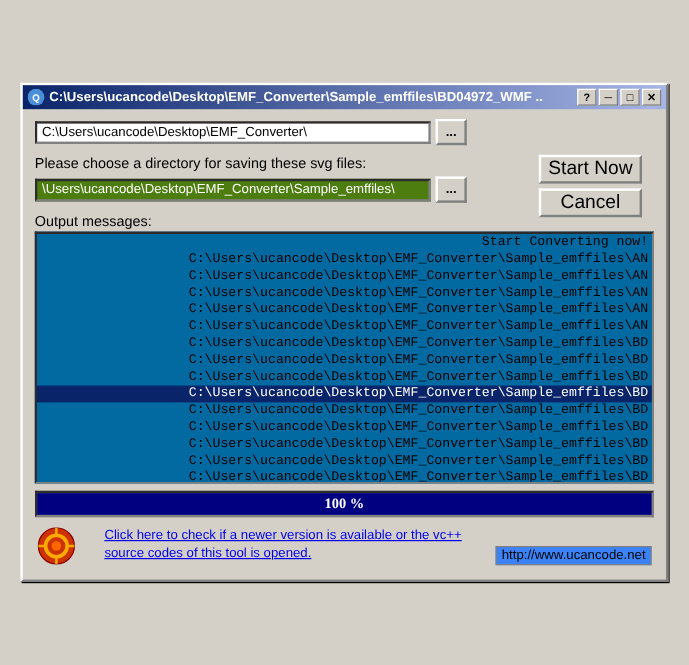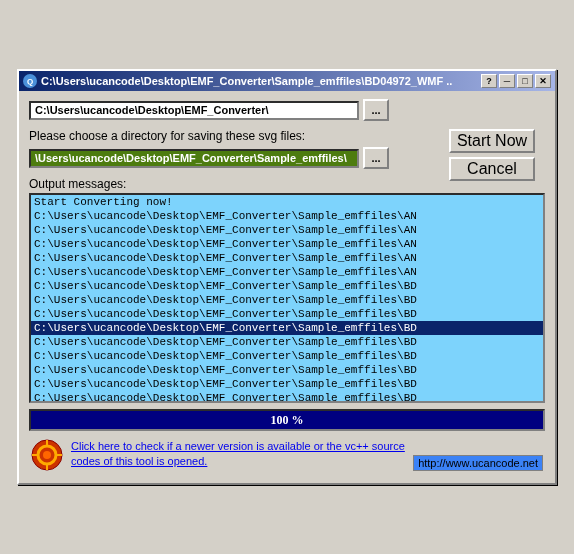--- a/index.html
+++ b/index.html
@@ -109,21 +109,20 @@
       flex: 1;
       height: 19px;
       border: 2px inset #808080;
       background: white;
       padding: 1px 4px;
       font-size: 11px;
       font-family: inherit;
       color: #000;
       overflow: hidden;
       white-space: nowrap;
-      font-weight: bold;
     }
 
     .browse-btn {
       width: 26px;
       height: 22px;
       background: #d4d0c8;
       border: 2px solid;
       border-top-color: #fff;
       border-left-color: #fff;
       border-bottom-color: #808080;
@@ -165,26 +164,27 @@
     .output-label {
       font-size: 12px;
       margin-bottom: 2px;
       display: block;
     }
 
     .output-area {
       width: 100%;
       height: 210px;
       border: 2px inset #808080;
-      background: #7dd3fc;
+      background: #0369a1;
       overflow-y: auto;
       overflow-x: hidden;
       font-size: 11px;
       font-family: 'Courier New', monospace;
       margin-bottom: 6px;
+      text-align: right;
     }
 
     .output-line {
       padding: 1px 3px;
       white-space: nowrap;
       overflow: hidden;
       text-overflow: ellipsis;
       color: #000;
     }
 
@@ -217,21 +217,21 @@
       transform: translate(-50%, -50%);
       color: white;
       font-size: 12px;
       font-weight: bold;
       font-family: Liberation Serif, serif;
     }
 
     .footer {
       display: flex;
       align-items: flex-start;
-      gap: 8px;
+      gap: 24px;
       padding: 0 2px 4px 2px;
     }
 
     .footer-icon {
       width: 32px;
       height: 32px;
       flex-shrink: 0;
     }
 
     .footer-text {

